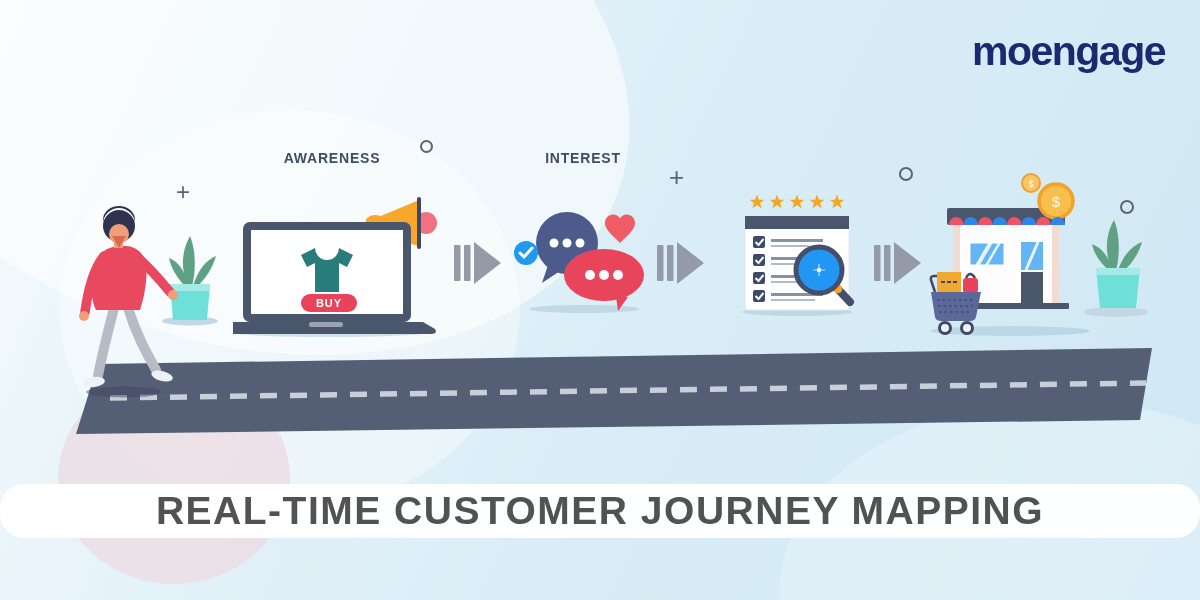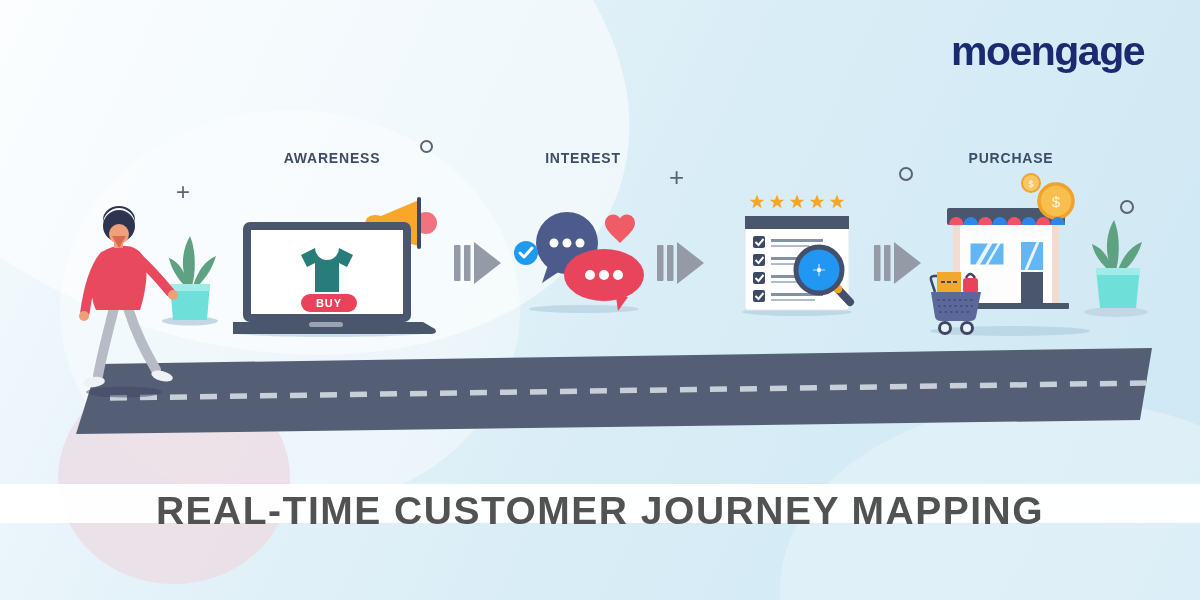--- a/index.html
+++ b/index.html
@@ -8,40 +8,40 @@
     font-family:"Liberation Sans",sans-serif;
     background:linear-gradient(115deg,#f6fbfd 0%,#e4f2f9 28%,#d9edf6 55%,#cfe8f4 100%);
   }
   .abs{position:absolute;}
   .blob{position:absolute;border-radius:50%;}
   .blob-a{left:-180px;top:-220px;width:820px;height:560px;background:rgba(255,255,255,.55);transform:rotate(18deg);}
   .blob-b{left:60px;top:110px;width:460px;height:400px;background:rgba(255,255,255,.40);}
   .blob-c{right:-140px;bottom:-180px;width:560px;height:380px;background:rgba(255,255,255,.28);}
   .blob-pink{left:58px;top:372px;width:232px;height:212px;background:#ebdfe6;opacity:.9;}
   .logo{
-    left:904px;top:28px;width:240px;text-align:right;
+    left:925px;top:28px;width:240px;text-align:right;
     font-size:41px;font-weight:800;letter-spacing:-1.5px;color:#1a2a71;
   }
   .stage-label{
     top:150px;width:160px;text-align:center;
     font-size:14px;font-weight:700;letter-spacing:.8px;color:#3e4c66;
   }
   .lbl-awareness{left:252px;}
   .lbl-interest{left:503px;}
   .lbl-evaluation{left:709px;}
   .lbl-purchase{left:931px;}
   .ring{position:absolute;border:2.5px solid #5a6474;border-radius:50%;}
   .ring-1{left:420px;top:140px;width:9px;height:9px;}
   .ring-2{left:899px;top:167px;width:10px;height:10px;}
   .ring-3{left:1120px;top:200px;width:10px;height:10px;}
   .plus{position:absolute;color:#5a6474;font-weight:400;line-height:1;}
   .plus-1{left:176px;top:180px;font-size:24px;}
   .plus-2{left:669px;top:164px;font-size:26px;}
   .band{
-    left:0;top:484px;width:1200px;height:39px;background:rgba(255,255,255,.97);
+    left:0;top:484px;width:1200px;height:54px;background:rgba(255,255,255,.97);border-radius:24px;
   }
   .band-title{
     width:100%;line-height:54px;text-align:center;
     font-size:39px;font-weight:700;letter-spacing:1.5px;color:#525252;
   }
   svg{display:block;}
 </style>
 </head>
 <body>
 
@@ -228,21 +228,20 @@
   </svg>
 
   <div class="ring ring-1"></div>
   <div class="ring ring-2"></div>
   <div class="ring ring-3"></div>
   <div class="plus plus-1">+</div>
   <div class="plus plus-2">+</div>
 
   <div class="abs stage-label lbl-awareness">AWARENESS</div>
   <div class="abs stage-label lbl-interest">INTEREST</div>
-  <div class="abs stage-label lbl-purchase">PURCHASE</div>
 
   <div class="abs logo">moengage</div>
 
   <div class="abs band">
     <div class="band-title">REAL-TIME CUSTOMER JOURNEY MAPPING</div>
   </div>
 
 </div>
 
 </body></html>

